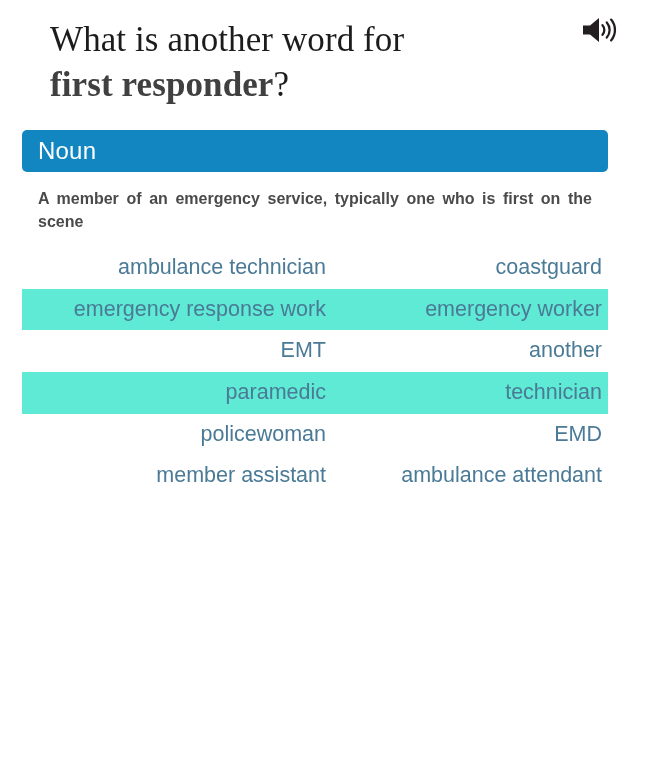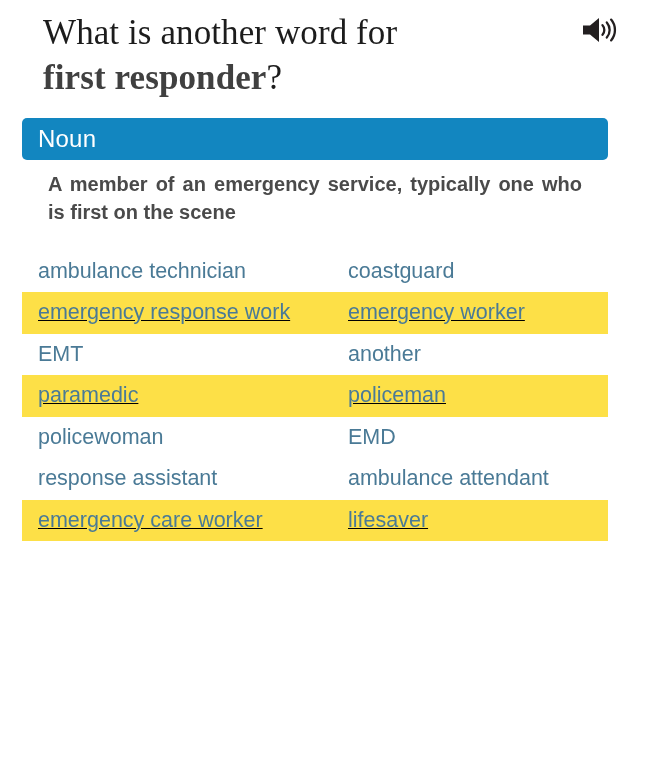--- a/index.html
+++ b/index.html
@@ -29,21 +29,21 @@
     padding: 10px 26px 0 42px;
     box-sizing: border-box;
   }
   .question-title {
     font-family: "Liberation Serif", serif;
     font-size: 35px;
     line-height: 1.28;
     color: #1c1c1c;
     font-weight: 400;
     letter-spacing: 0.1px;
-    margin: 1px;
+    margin: 8px;
     padding-right: 60px;
   }
   .question-term {
     color: #404040;
     font-weight: 700;
   }
   .question-mark {
     color: #1c1c1c;
     font-weight: 400;
   }
@@ -60,21 +60,21 @@
     background: transparent;
     border: none;
     cursor: pointer;
     padding: 0;
   }
 
   
   .content-card {
     position: absolute;
     left: 22px;
-    top: 118px;
+    top: 130px;
     width: 586px;
     background: #ffffff;
     box-sizing: border-box;
   }
 
   .pos-header {
     background: #1286c0;
     border-radius: 5px;
     height: 42px;
     display: flex;
@@ -85,43 +85,44 @@
   .pos-header-label {
     color: #ffffff;
     font-size: 24px;
     line-height: 1;
     font-weight: 400;
     letter-spacing: 0.2px;
   }
 
   .definition {
     color: #4a4a4a;
-    font-size: 20px;
+    font-size: 16px;
     font-weight: 700;
     line-height: 1.42;
     text-align: justify;
     text-align-last: left;
-    padding: 0 16px 14px 16px;
-    margin: 10px;
+    padding: 16px 16px 14px 16px;
+    margin: 0;
     box-sizing: border-box;
   }
 
   
   .syn-table {
     width: 100%;
     border-collapse: collapse;
     table-layout: fixed;
   }
   .syn-row.odd  { background: #ffffff; }
-  .syn-row.even { background: #fde047; text-decoration: underline; }
+  .syn-row.even { background: #5eead4; }
 
   .syn-cell {
     vertical-align: middle;
     padding: 7px 6px 7px 16px;
     box-sizing: border-box;
+    text-align: right;
   }
   .syn-cell.col-1 { width: 310px; }
   .syn-cell.col-2 { width: 276px; }
 
   .syn-link {
     color: #4a7a96;
     font-size: 21.5px;
     line-height: 1.28;
     font-weight: 400;
     text-decoration: none;
@@ -166,31 +167,27 @@
         <tr class="syn-row even">
           <td class="syn-cell col-1"><a class="syn-link">emergency response work</a></td>
           <td class="syn-cell col-2"><a class="syn-link">emergency worker</a></td>
         </tr>
         <tr class="syn-row odd">
           <td class="syn-cell col-1"><a class="syn-link">EMT</a></td>
           <td class="syn-cell col-2"><a class="syn-link">another</a></td>
         </tr>
         <tr class="syn-row even">
           <td class="syn-cell col-1"><a class="syn-link">paramedic</a></td>
-          <td class="syn-cell col-2"><a class="syn-link">policeman</a></td>
+          <td class="syn-cell col-2"><a class="syn-link">technician</a></td>
         </tr>
         <tr class="syn-row odd">
           <td class="syn-cell col-1"><a class="syn-link">policewoman</a></td>
           <td class="syn-cell col-2"><a class="syn-link">EMD</a></td>
         </tr>
         <tr class="syn-row odd">
-          <td class="syn-cell col-1"><a class="syn-link">response assistant</a></td>
+          <td class="syn-cell col-1"><a class="syn-link">member assistant</a></td>
           <td class="syn-cell col-2"><a class="syn-link">ambulance attendant</a></td>
-        </tr>
-        <tr class="syn-row even">
-          <td class="syn-cell col-1"><a class="syn-link">emergency care worker</a></td>
-          <td class="syn-cell col-2"><a class="syn-link">lifesaver</a></td>
         </tr>
       </tbody>
     </table>
 
   </div>
 </div>
 
 </body></html>

